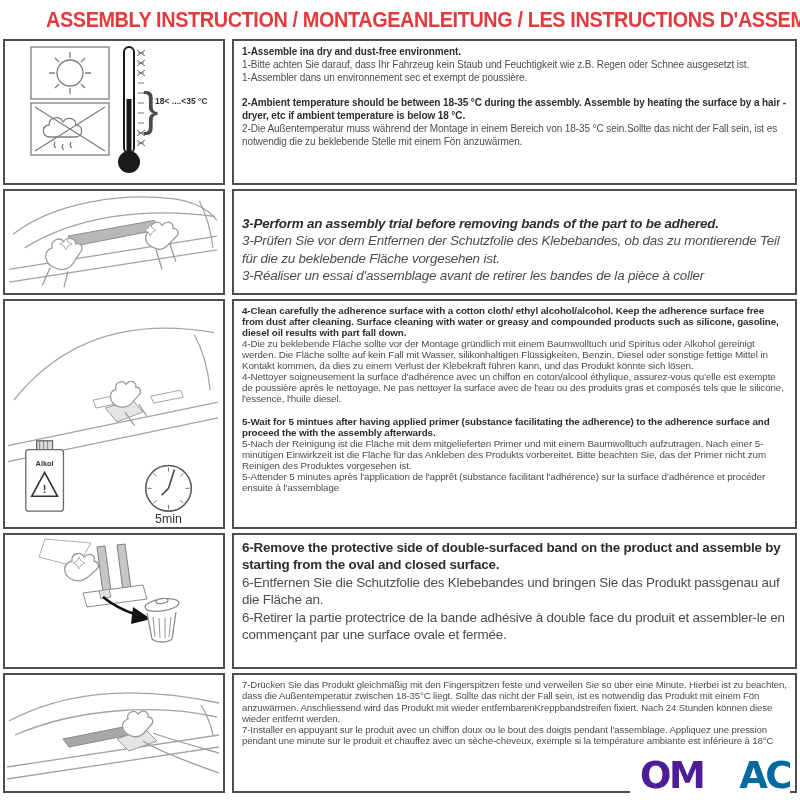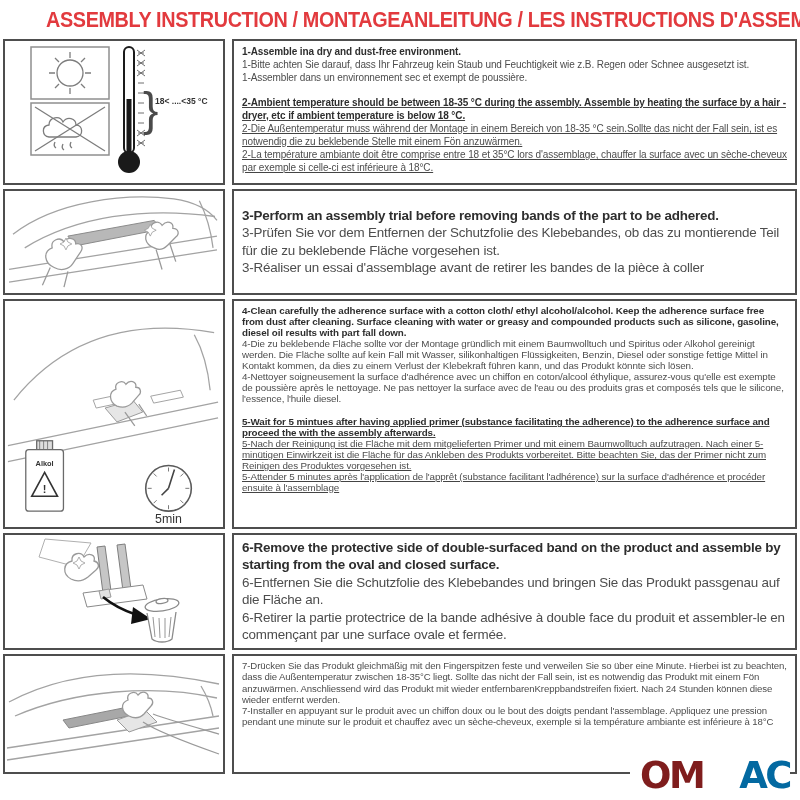--- a/index.html
+++ b/index.html
@@ -12,36 +12,36 @@
     text-align:center; margin:7px 0 6px; white-space:nowrap;
     color:#e23a3e; font-weight:bold; font-size:22px; letter-spacing:-0.4px;
   }
   .title span { display:inline-block; transform:scaleX(0.9); transform-origin:center; }
   .rows { padding:0 3px; }
   .row { display:flex; gap:7px; margin-bottom:4px; }
   .cell { border:2px solid #4e4e4e; background:#fff; }
   .icon-cell { width:222px; flex:none; position:relative; overflow:hidden; }
   .text-cell { flex:1; padding:4px 8px 3px; overflow:hidden; }
   .r1 { height:146px; } .r2 { height:106px; } .r3 { height:230px; }
-  .r4 { height:117px; } .r5 { height:120px; }
+  .r4 { height:136px; } .r5 { height:120px; }
   p { margin:0; color:#4d4d4d; letter-spacing:-0.1px; }
   p.en { font-weight:bold; color:#2e2e2e; }
   .small p  { font-size:10px;  line-height:13px; }
   .r3 .text-cell p { font-size:9.8px; line-height:11px; }
   .r5 .text-cell p { font-size:9.6px; line-height:11.3px; }
   .large p { font-size:13.4px; line-height:17.4px; letter-spacing:-0.2px; }
-  .step + .step { margin-top:12px;text-decoration:underline; }
-  .r2 .text-cell { padding-top:16px; }
+  .step + .step { margin-top:12px; }
+  .r2 .text-cell { padding-top:24px;font-style:italic; }
   svg { display:block; }
   .logo {
     position:absolute; right:10px; bottom:6px; z-index:5; background:#fff;
     padding-left:10px; font-weight:900; font-size:37px; letter-spacing:-2.5px;
     font-family:"DejaVu Sans", sans-serif; line-height:1;
   }
-  .logo .lb { color:#7f1d1d;text-align:right; }
+  .logo .lb { color:#4c1d95;text-align:right; }
   .logo .lr { color:#0369a1;margin-left:36px; }
 </style>
 </head>
 <body>
 
 <div class="title"><span>ASSEMBLY INSTRUCTION / MONTAGEANLEITUNG / LES INSTRUCTIONS D'ASSEMBLAGE</span></div>
 
 <div class="rows">
 
   <div class="row r1">
@@ -76,21 +76,20 @@
     </div>
     <div class="cell text-cell small">
       <div class="step">
         <p class="en">1-Assemble ina dry and dust-free environment.</p>
         <p>1-Bitte achten Sie darauf, dass Ihr Fahrzeug kein Staub und Feuchtigkeit wie z.B. Regen oder Schnee ausgesetzt ist.</p>
         <p>1-Assembler dans un environnement sec et exempt de poussière.</p>
       </div>
       <div class="step">
         <p class="en">2-Ambient temperature should be between 18-35 °C  during the assembly. Assemble by heating the surface by a hair -dryer, etc if ambient temperature is below 18 °C.</p>
         <p>2-Die Außentemperatur muss während der Montage in einem Bereich von 18-35 °C  sein.Sollte das nicht der Fall sein, ist es notwendig die zu beklebende Stelle mit einem Fön anzuwärmen.</p>
-        <p>2-La température ambiante doit être comprise entre 18 et 35°C lors d'assemblage, chauffer la surface avec un sèche-cheveux par exemple si celle-ci est inférieure à 18°C.</p>
       </div>
     </div>
   </div>
 
   <div class="row r2">
     <div class="cell icon-cell">
       <svg viewBox="0 0 218 104" width="218" height="102">
         <g fill="none" stroke="#a3a3a3" stroke-width="1.3">
           <path d="M6,44 C 50,10 120,2 170,8 C 190,11 205,18 214,30"></path>
           <path d="M18,58 C 70,26 140,16 212,26"></path>

